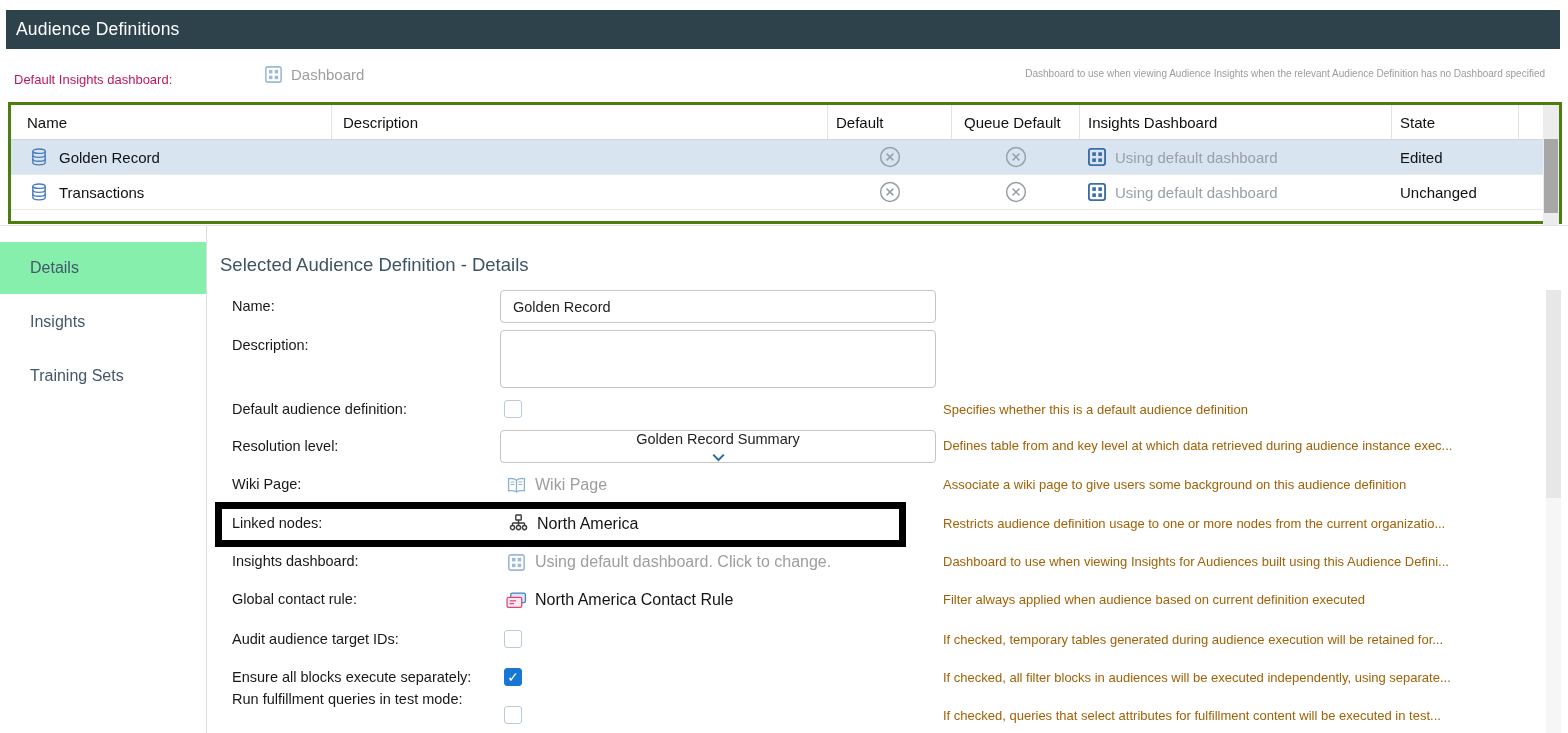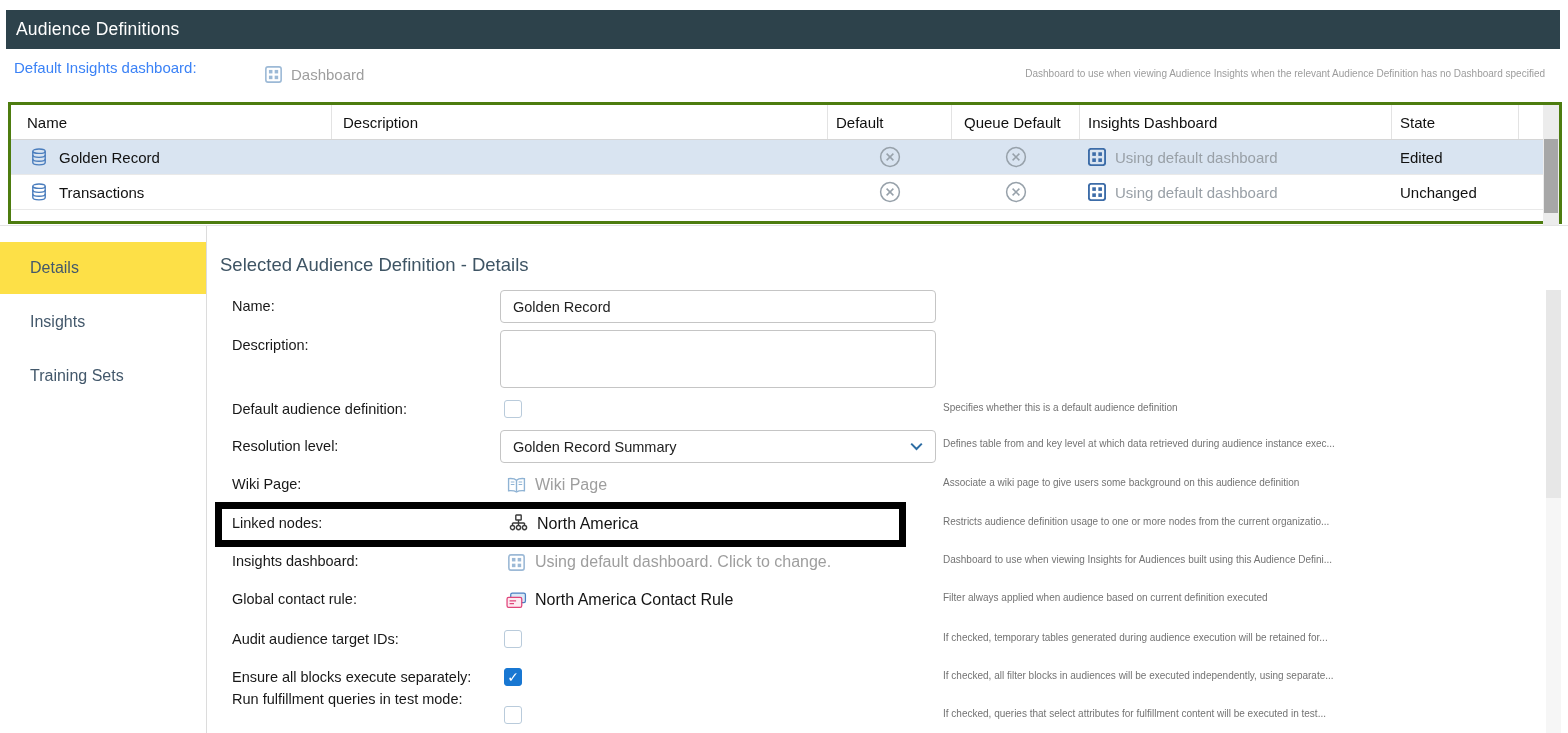--- a/index.html
+++ b/index.html
@@ -8,21 +8,21 @@
     position:relative; width:1568px; height:733px; overflow:hidden;
     background:#fff; font-family:"Liberation Sans", sans-serif; color:#1b1b1b;
   }
   
   .titlebar {
     position:absolute; left:6px; top:10px; width:1554px; height:39px;
     background:#2d424b; color:#fff; font-size:17.5px; line-height:39px;
     padding-left:10px; letter-spacing:.2px;
   }
   
-  .defdash-label { position:absolute; left:14px; top:59px; font-size:15px; color:#3b82f6; }
+  .defdash-label { position:absolute; left:14px; top:72px; font-size:13px; color:#be185d; }
   .defdash-btn { position:absolute; left:265px; top:66px; display:flex; align-items:flex-start; gap:9px; cursor:pointer; }
   .defdash-btn .lbl { color:#9e9e9e; font-size:15px; }
   .defdash-hint { position:absolute; right:23px; top:68px; font-size:10px; color:#9c9c9c; }
   
   .grid {
     position:absolute; left:8px; top:102px; width:1554px; height:122px;
     border:3px solid #4d7c0f; background:#fff;
   }
   .grow { display:flex; width:1537px; height:35px; align-items:stretch; }
   .ghead { border-bottom:1px solid #d6d6d6; }
@@ -42,38 +42,38 @@
   .gbody .col-insights { gap:9px; color:#99a0a7; }
   .gbody .col-state { color:#111; }
   .grid-scroll { position:absolute; right:0; top:0; width:16px; height:120px; background:#ececec; }
   .grid-thumb { position:absolute; left:1px; top:34px; width:14px; height:74px; background:#a7a7a7; }
   
   .bottom { position:absolute; left:0; top:225px; width:1568px; height:508px; border-top:1px solid #e4e4e4; }
   .sidebar { position:absolute; left:0; top:0; width:207px; height:100%; border-right:1px solid #dcdcdc; }
   .side-item { height:52px; line-height:52px; padding-left:30px; font-size:16px; color:#43586b; cursor:pointer; }
   .side-item:first-child { margin-top:16px; }
   .side-item + .side-item { margin-top:2px; }
-  .side-item.selected { background:#fde047; }
+  .side-item.selected { background:#86efac; }
   .panel-title { position:absolute; left:220px; top:254px; font-size:18.5px; color:#3e5464; }
   .flabel { position:absolute; left:232px; font-size:14.5px; color:#181818; white-space:nowrap; }
-  .fhint { position:absolute; left:943px; font-size:10px; color:#737373; white-space:nowrap; }
+  .fhint { position:absolute; left:943px; font-size:13px; color:#a16207; white-space:nowrap; }
   .fvalue { position:absolute; font-size:16px; white-space:nowrap; }
   .muted { color:#9e9e9e; }
   .dark { color:#141414; }
   .tbox {
     position:absolute; left:500px; width:436px; border:1px solid #c5c5c5; border-radius:4px;
     background:#fff; font-family:"Liberation Sans", sans-serif; font-size:14.5px; color:#222;
     padding:0 12px; outline:none;
   }
   .name-input { top:290px; height:33px; }
   .desc-area { top:330px; height:58px; resize:none; padding-top:6px; }
   .selbox {
     position:absolute; left:500px; top:430px; width:436px; height:33px;
     border:1px solid #c5c5c5; border-radius:4px; background:#fff;
-    display:flex; align-items:center; padding:0 12px; cursor:pointer;
+    display:flex; align-items:center; padding:0 12px; cursor:pointer;flex-direction:column;
   }
   .selbox .val { flex:1; font-size:14.5px; color:#222; }
   .cbox {
     position:absolute; left:504px; width:18px; height:18px; border:1px solid #b9cbdb;
     border-radius:3px; background:#fff; cursor:pointer;
     display:flex; align-items:center; justify-content:center;
   }
   .cbox .tick { display:none; color:#fff; font-size:14px; line-height:1; margin-top:-1px; }
   .cbox.checked { background:#1877d2; border-color:#1877d2; }
   .cbox.checked .tick { display:block; }

